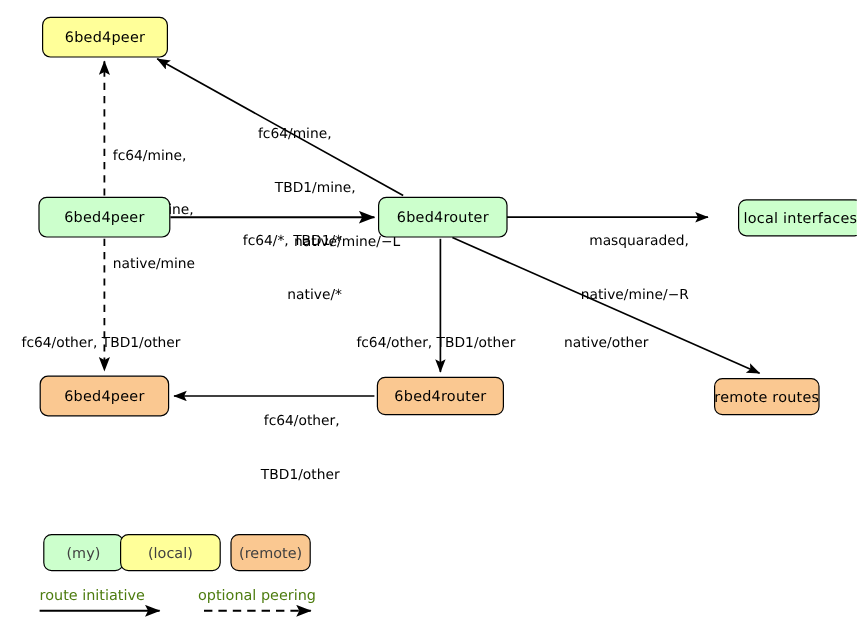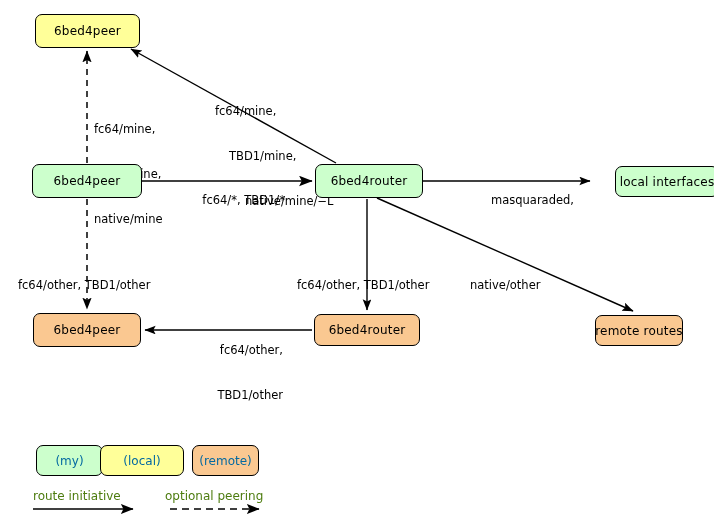--- a/index.html
+++ b/index.html
@@ -62,21 +62,21 @@
 
   .legend-swatch {
     position: absolute;
     box-sizing: border-box;
     border: 1.2px solid #000000;
     border-radius: 7px;
     display: flex;
     align-items: center;
     justify-content: center;
     font-size: 12px;
-    color: #0369a1;
+    color: #404040;
     z-index: 3;
   }
   .legend-swatch.my     { background: #ccffcc; }
   .legend-swatch.local  { background: #ffff99; }
   .legend-swatch.remote { background: #fac891; text-align: center; }
 
   .legend-caption {
     position: absolute;
     font-size: 12px;
     color: #4d7c0f;
@@ -152,24 +152,26 @@
   </div>
 
   <div class="edge-label stagger" style="left:215px; top:74px;">
     <div class="l1">fc64/mine,</div>
     <div class="l2">TBD1/mine,</div>
     <div class="l3">native/mine/−L</div>
   </div>
 
   <div class="edge-label center" style="left:170px; top:163px; width:115px;">
     <div class="l1">fc64/*, TBD1/*</div>
+    <div class="l2">native/*</div>
   </div>
 
   <div class="edge-label center" style="left:452px; top:163px; width:122px;">
     <div class="l1">masquaraded,</div>
+    <div class="l2">native/mine/−R</div>
   </div>
 
   <div class="edge-label left" style="left:18px; top:248px;">
     <div class="l1">fc64/other, TBD1/other</div>
   </div>
 
   <div class="edge-label left" style="left:297px; top:248px;">
     <div class="l1">fc64/other, TBD1/other</div>
   </div>
 

